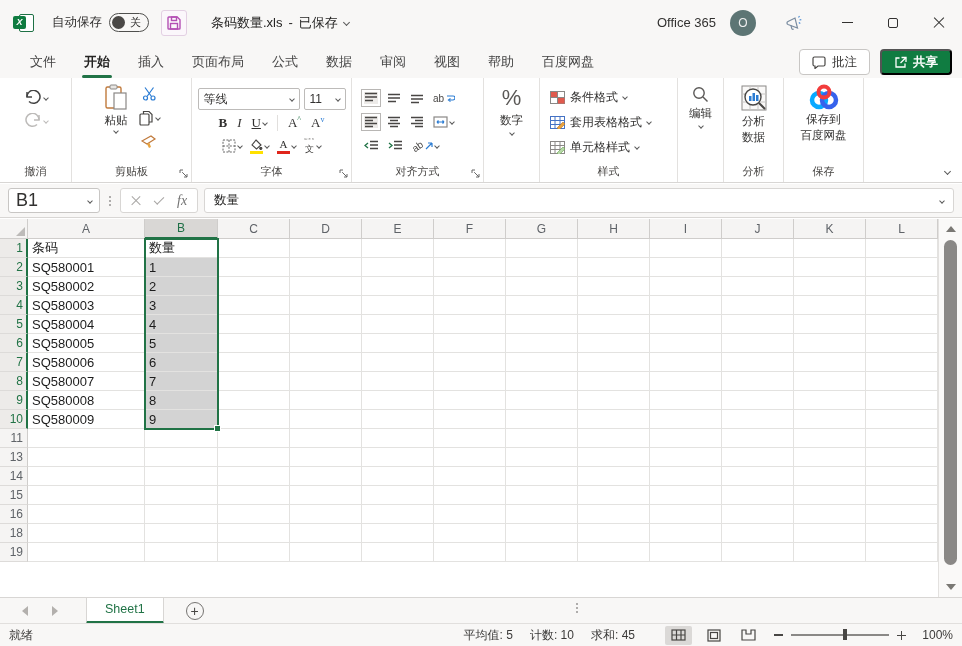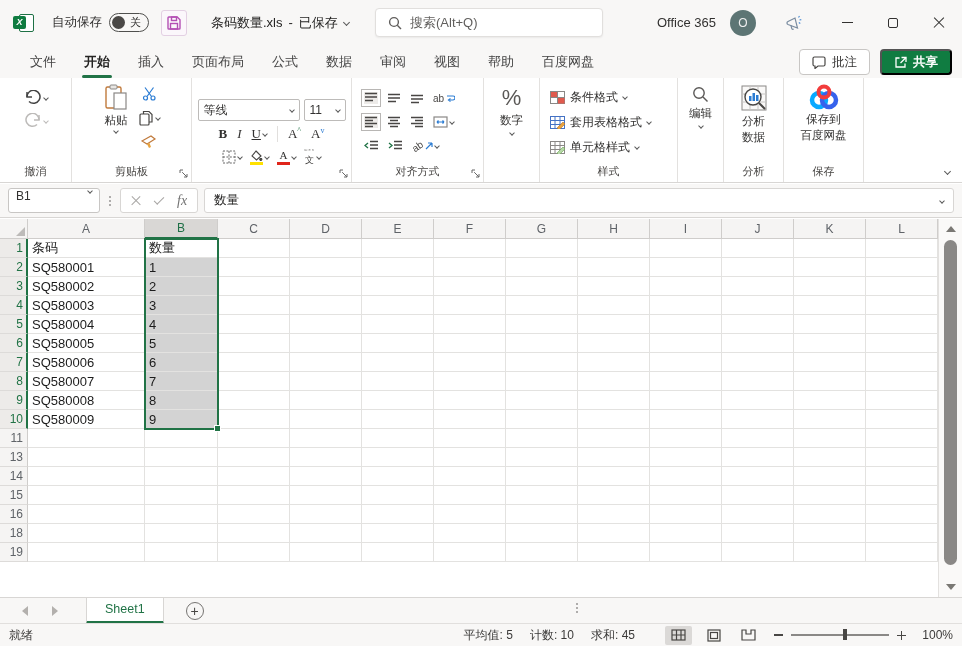--- a/index.html
+++ b/index.html
@@ -58,21 +58,21 @@
   .selbox{height:22px;border:1px solid #BDBBB9;border-radius:2px;background:#fff;display:flex;align-items:center;justify-content:space-between;padding:0 5px;font-size:12px;color:#323130}
   .fmt-letter{font-size:13px;color:#323130;font-family:"Liberation Serif","DejaVu Serif",serif}
   .colorbar{height:3px;width:13px;margin-top:1px}
   .alr{display:flex;align-items:center;gap:9px;height:23px}
   .alr .sel{outline:1px solid #B8B6B4;outline-offset:2px;background:#EDEBE9}
   .styrow{display:flex;align-items:center;gap:5px;height:23px;font-size:12px;color:#323130;white-space:nowrap}
   .collapsed{display:flex;flex-direction:column;align-items:center;gap:3px;padding-top:8px;font-size:11.5px;color:#323130}
   .ribbon-collapse{position:absolute;right:12px;bottom:8px}
   
   .fbar{position:absolute;left:0;top:184px;width:962px;height:34px;background:#F8F7F6;border-bottom:1px solid #D8D6D4;display:flex;align-items:center}
-  .namebox{width:92px;height:25px;background:#fff;border:1px solid #C8C6C4;border-radius:3px;margin-left:8px;display:flex;align-items:flex-start;justify-content:space-between;padding:0 7px;font-size:12px}
+  .namebox{width:92px;height:25px;background:#fff;border:1px solid #C8C6C4;border-radius:3px;margin-left:8px;display:flex;align-items:center;justify-content:space-between;padding:0 7px;font-size:18px}
   .vdots{display:flex;flex-direction:column;gap:2px;margin:0 9px}
   .vdots i{width:2px;height:2px;border-radius:50%;background:#979593}
   .fxbox{height:25px;background:#fff;border:1px solid #D8D6D4;border-radius:3px;display:flex;align-items:center;gap:13px;padding:0 10px}
   .fx-x{position:relative;width:10px;height:10px}
   .fx-x i{position:absolute;left:-1px;top:4.5px;width:12px;height:1.3px;background:#A8A6A4}
   .fx-x i:first-child{transform:rotate(45deg)}
   .fx-x i:last-child{transform:rotate(-45deg)}
   .fx-check{width:10px;height:5px;border-left:1.5px solid #A8A6A4;border-bottom:1.5px solid #A8A6A4;transform:rotate(-45deg);margin-top:-3px}
   .fx-fx{font-family:"Liberation Serif","DejaVu Serif",serif;font-style:italic;font-size:14px;color:#737373}
   .fcontent{flex:1;height:25px;background:#fff;border:1px solid #D8D6D4;border-radius:3px;margin:0 8px 0 6px;display:flex;align-items:center;justify-content:space-between;padding:0 9px;font-size:12.5px;color:#201F1E}
@@ -143,27 +143,20 @@
       <rect x="4.5" y="8.5" width="7" height="5.5"></rect>
       <rect x="5.5" y="2" width="5" height="3.5"></rect>
     </svg>
   </div>
   <div class="file-title">
     <span>条码数量.xls</span>
     <span>-</span>
     <span>已保存</span>
     <b class="cv"></b>
   </div>
-  <div class="searchbox">
-    <svg style="position:absolute;left:12px" width="14" height="14" viewBox="0 0 14 14" fill="none" stroke="#605E5C" stroke-width="1.4">
-      <circle cx="6" cy="6" r="4.4"></circle>
-        <path d="M9.3 9.3 13 13"></path>
-    </svg>
-    <span>搜索(Alt+Q)</span>
-  </div>
   <div class="tb-right">
     <span class="account-name">Office 365</span>
     <span class="avatar">
         <span>O</span>
       </span>
     <span class="whatsnew">
       <svg width="18" height="18" viewBox="0 0 18 18" fill="none" stroke="#7A8CA0" stroke-width="1.2">
         <path d="M3 10.5 12.5 14 10 4 3 7.5c-1.4.7-1.4 2.3 0 3z"></path>
         <path d="M6 11.5l.8 3.2c.2.8 1.4.8 1.7 0"></path>
         <path d="M13.5 3.5l1-1.5M14.5 6l1.8-.4M13.8 8.5l1.5 1" stroke="#4F8FD6"></path>
@@ -329,20 +322,21 @@
         </span>
         <span class="iconbtn">
           <span style="display:flex;flex-direction:column;align-items:center;font-size:9px;color:#484644">
             <i style="font-style:normal;font-size:6px;letter-spacing:1px;color:#8A8886">ᵚᵉⁿ</i>
             <span>文</span>
           </span>
           <b class="cv sm"></b>
         </span>
       </div>
     </div>
+    <div class="rg-label">字体</div>
     <svg class="dlg" width="9" height="9" viewBox="0 0 9 9" stroke="#666" fill="none">
         <path d="M1 1h3M1 1v3M3.2 3.2 8 8M8 8V5M8 8H5"></path>
       </svg>
   </div>
 
   <div class="rgroup" style="width:132px">
     <div class="rg-body" style="flex-direction:column;align-items:flex-start;display:flex;gap:1px;padding-left:12px">
       <div class="alr">
         <svg class="sel" width="14" height="12" viewBox="0 0 14 12" stroke="#484644" stroke-width="1.3">
             <path d="M1 1.5h12M1 5h12M1 8.5h8"></path>

